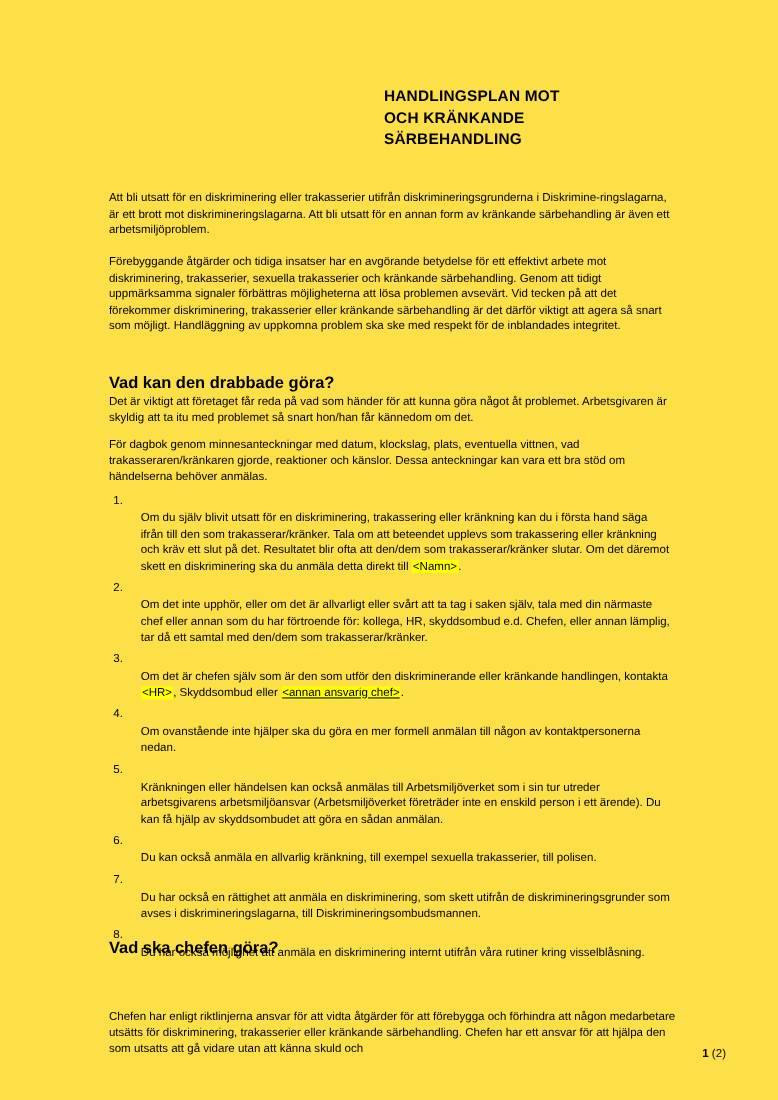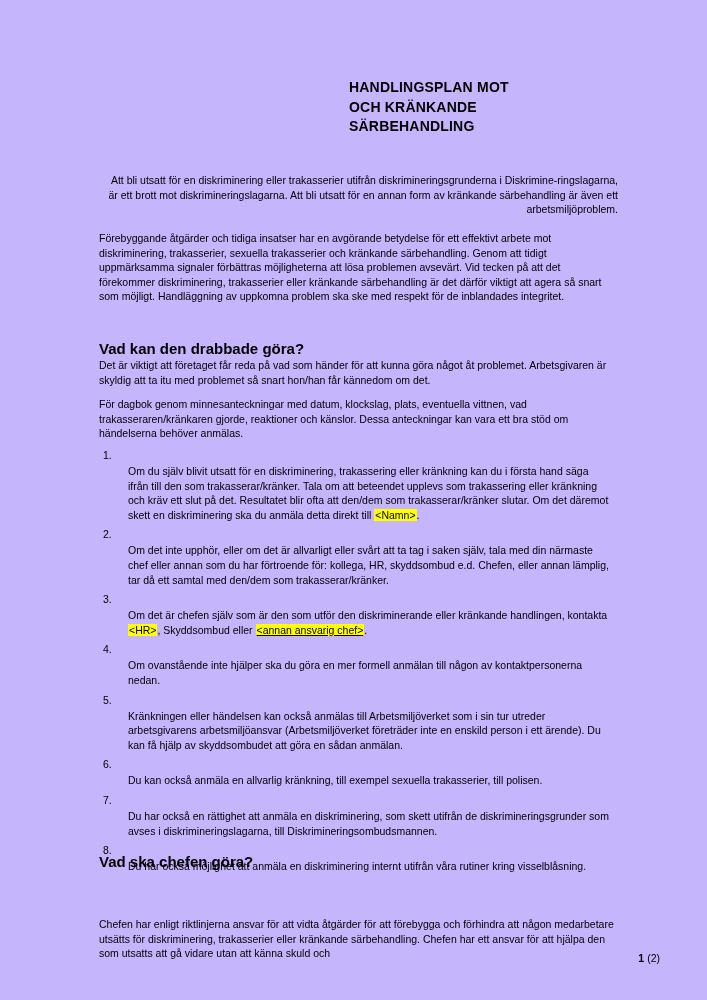--- a/index.html
+++ b/index.html
@@ -1,39 +1,39 @@
 <!DOCTYPE html>
 <html><head>
 <meta charset="utf-8">
 <style>
   html, body { margin: 0; padding: 0; background: #ffffff; }
   .page {
     position: relative;
     width: 707px;
     height: 1000px;
-    background: #c4b5fd;
+    background: #fde047;
     font-family: "Liberation Sans", sans-serif;
     color: #000000;
     overflow: hidden;
   }
   .doc-title {
     position: absolute;
     left: 349px;
     top: 78px;
     font-size: 14px;
     line-height: 19.5px;
     font-weight: bold;
     letter-spacing: 0.2px;
   }
   .body-text {
     font-size: 10.5px;
     line-height: 14.6px;
   }
   .para { position: absolute; left: 99px; width: 519px; }
-  .p1 { top: 173px; text-align: right; }
+  .p1 { top: 173px; }
   .p2 { top: 231px; }
   .h1 { top: 341px; }
   .p3 { top: 358px; }
   .p4 { top: 397px; }
   .closing { top: 795px; }
   .h2 { top: 854px; }
   .p6 { top: 917px; }
   .section-heading {
     position: absolute;
     left: 99px;

